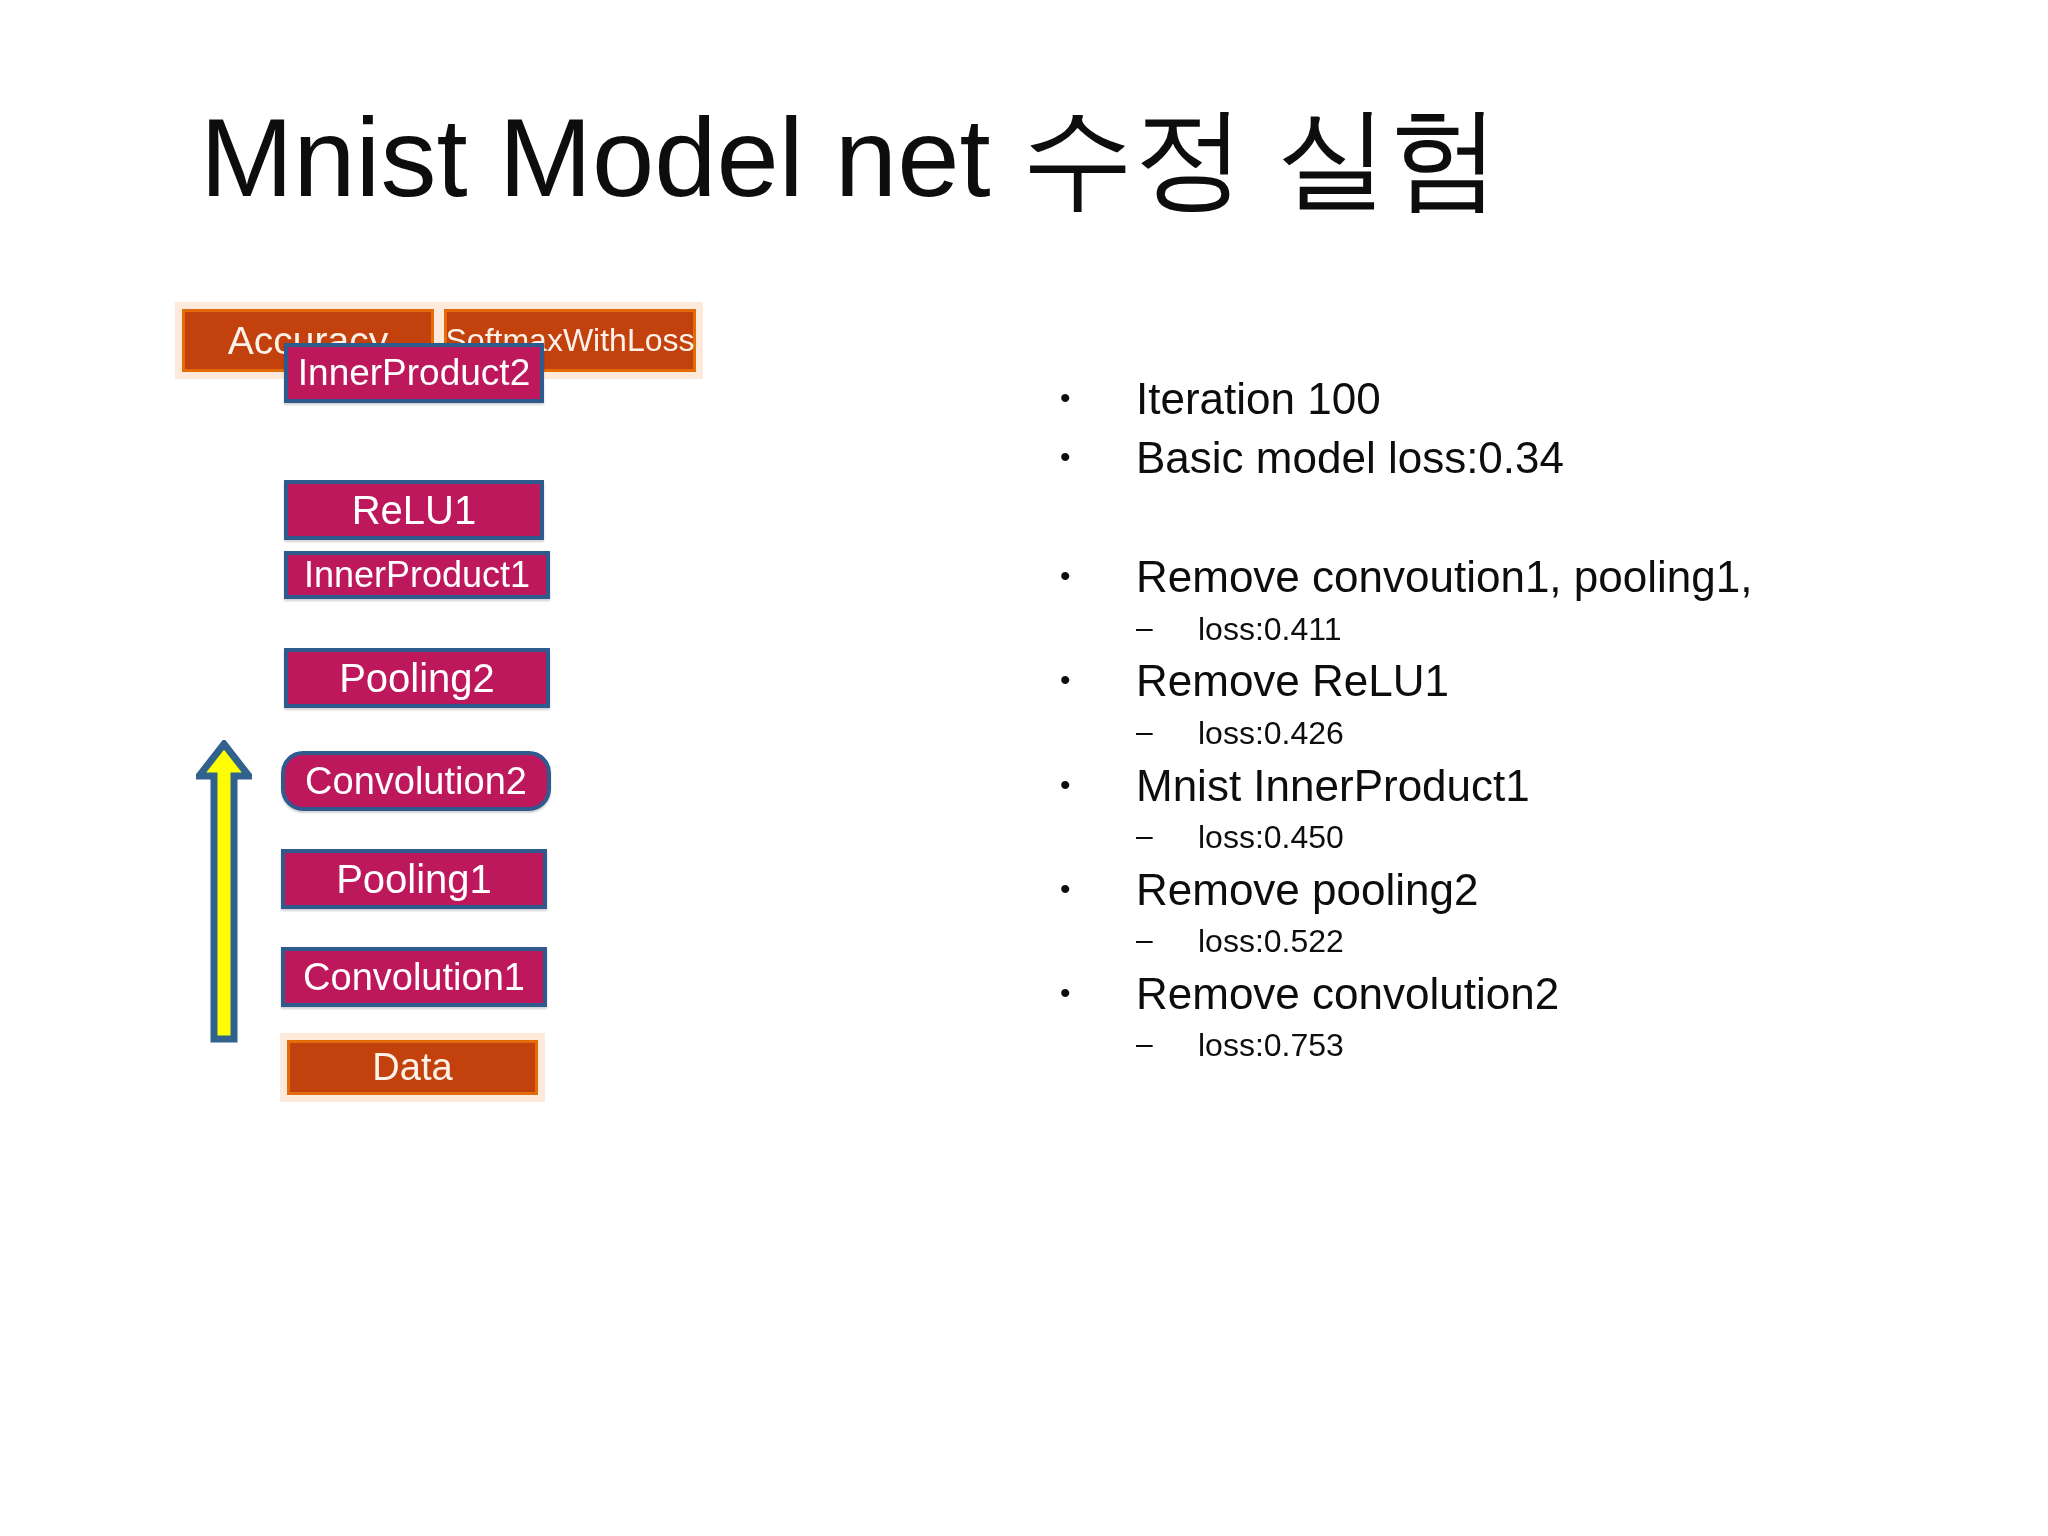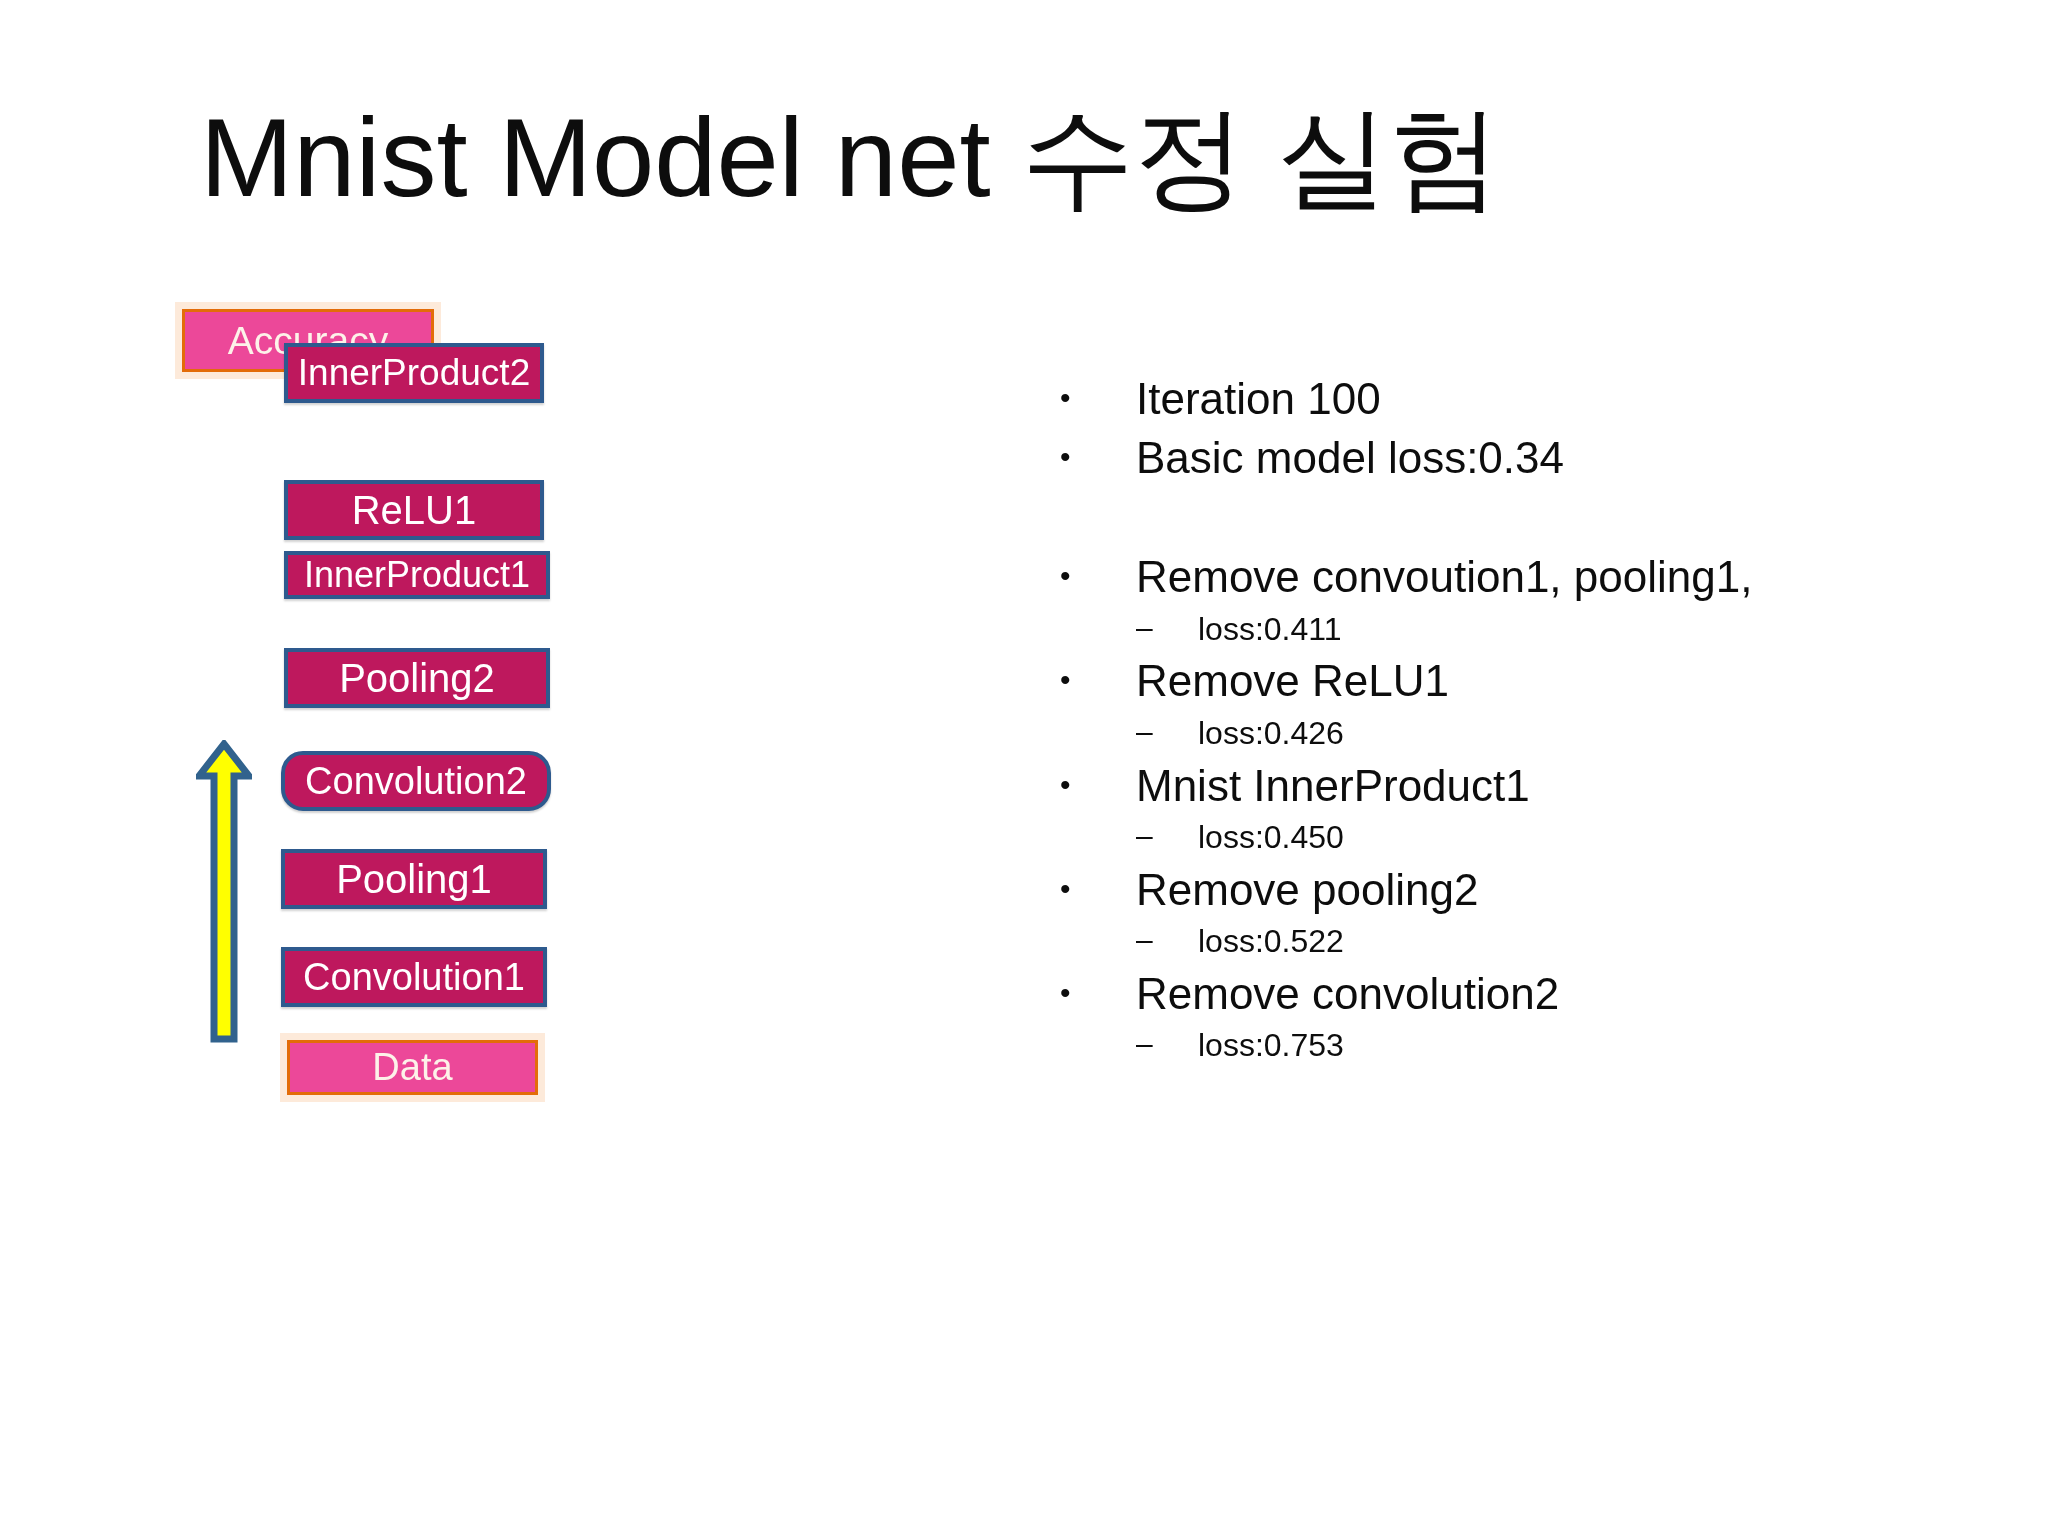--- a/index.html
+++ b/index.html
@@ -43,21 +43,21 @@
     position: absolute;
     box-sizing: border-box;
     display: flex;
     align-items: center;
     justify-content: center;
     text-align: center;
     color: #ffffff;
     white-space: nowrap;
   }
   .node-box.orange {
-    background: #ec4899;
+    background: #c2410c;
     border: 3px solid #E36C09;
     outline: 7px solid #FDEADA;
     color: #FDF2E9;
   }
   .node-box.blue {
     background: #be185d;
     border: 4px solid #2E5A8E;
     color: #FFFFFF;
     box-shadow: 0 2px 2px rgba(0,0,0,0.18);
   }
@@ -153,20 +153,23 @@
 
 <div id="net-diagram">
 
   <svg id="flow-arrow" viewBox="0 0 56 305" preserveAspectRatio="none">
     <polygon points="28,4 53,36 38,36 38,299 18,299 18,36 3,36" fill="#FFFF00" stroke="#31628D" stroke-width="7" stroke-linejoin="miter"></polygon>
   </svg>
 
   <div class="node-box orange" id="box-accuracy">
     <span>Accuracy</span>
   </div>
+  <div class="node-box orange" id="box-softmax">
+    <span>SoftmaxWithLoss</span>
+  </div>
 
   <div class="node-box blue" id="box-innerproduct2">
     <span>InnerProduct2</span>
   </div>
   <div class="node-box blue" id="box-relu1">
     <span>ReLU1</span>
   </div>
   <div class="node-box blue" id="box-innerproduct1">
     <span>InnerProduct1</span>
   </div>

